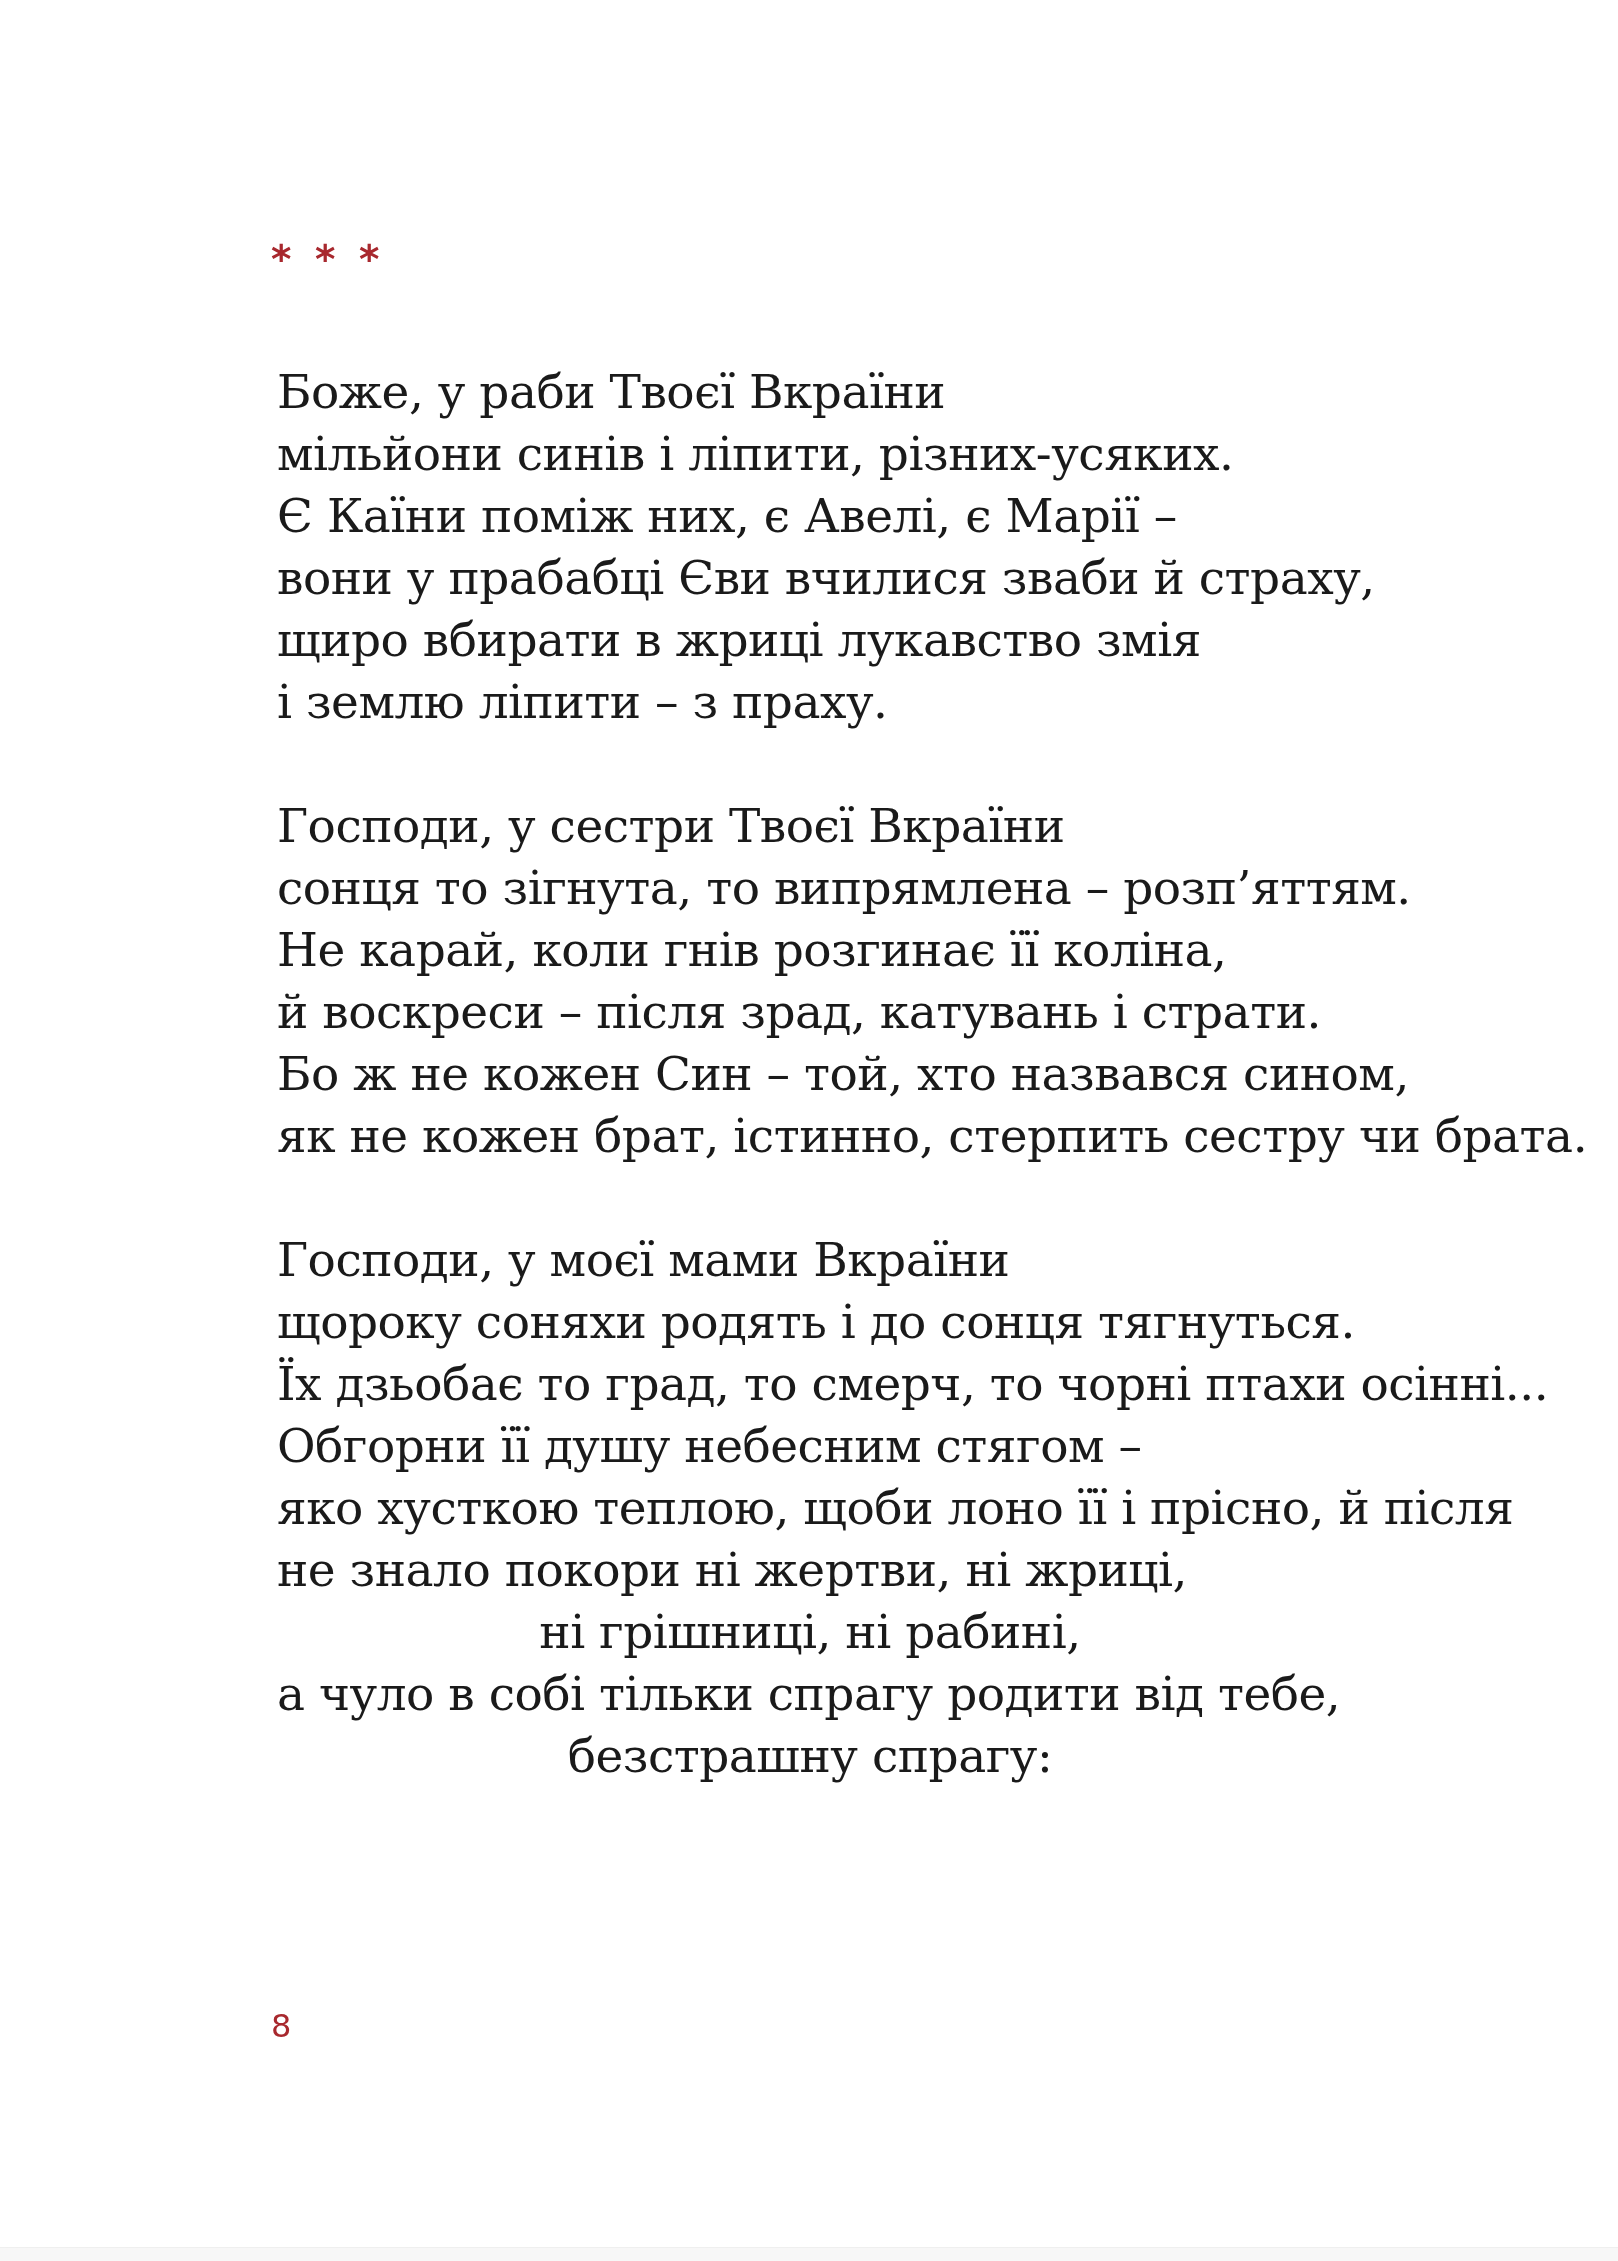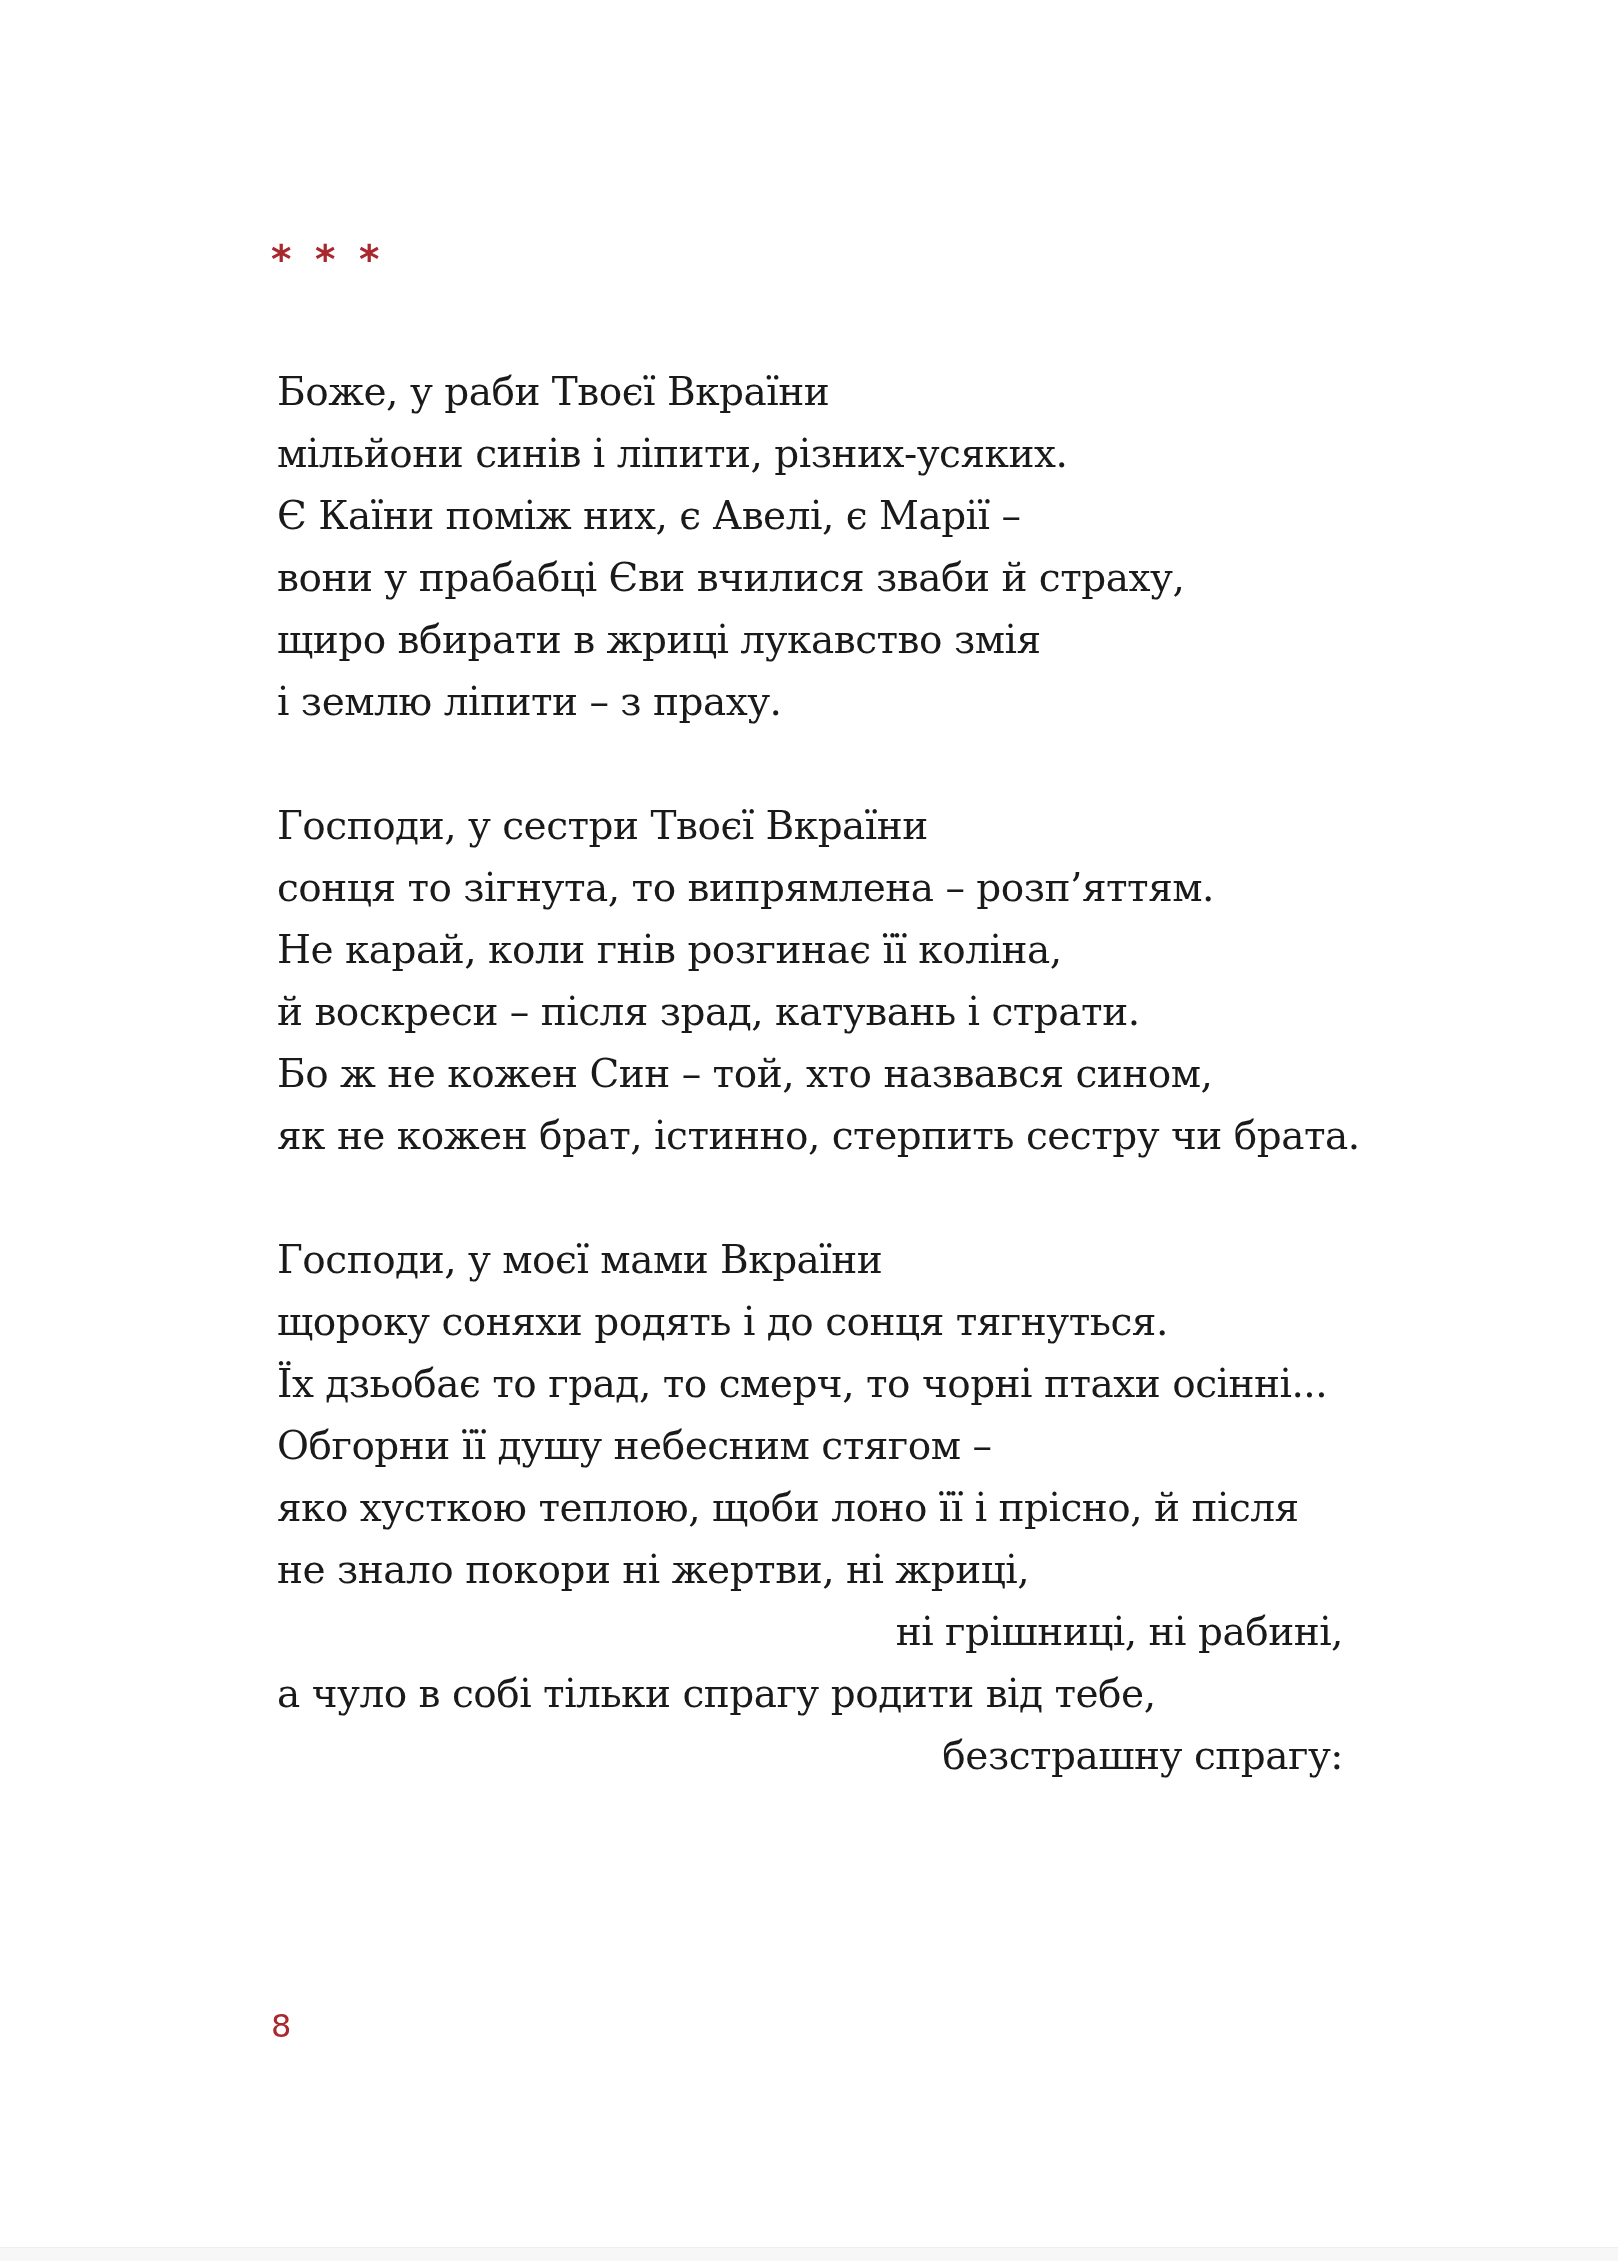--- a/index.html
+++ b/index.html
@@ -47,27 +47,27 @@
       top: 361px;
       width: 1096px;
     }
     .stanza {
       margin: 0 0 62px 0;
     }
     .line {
       display: block;
       height: 62px;
       line-height: 62px;
-      font-size: 39px;
+      font-size: 47px;
       letter-spacing: -0.5px;
       white-space: nowrap;
       color: #1a1a1a;
     }
     .line.indent-right {
-      text-align: right;
+      text-align: center;
       width: 1066px;
     }
     .page-number {
       position: absolute;
       left: 271px;
       top: 2005px;
       font-family: "DejaVu Sans", sans-serif;
       font-size: 32px;
       line-height: 42px;
       color: #a8282e;

